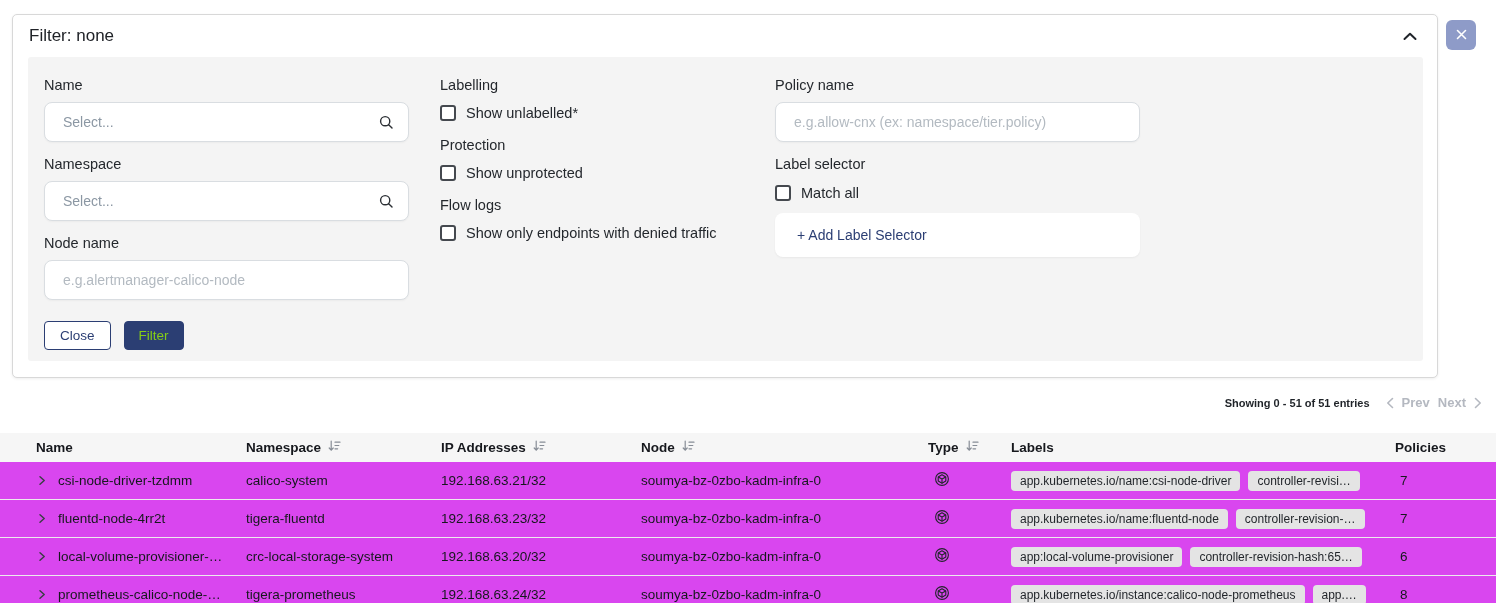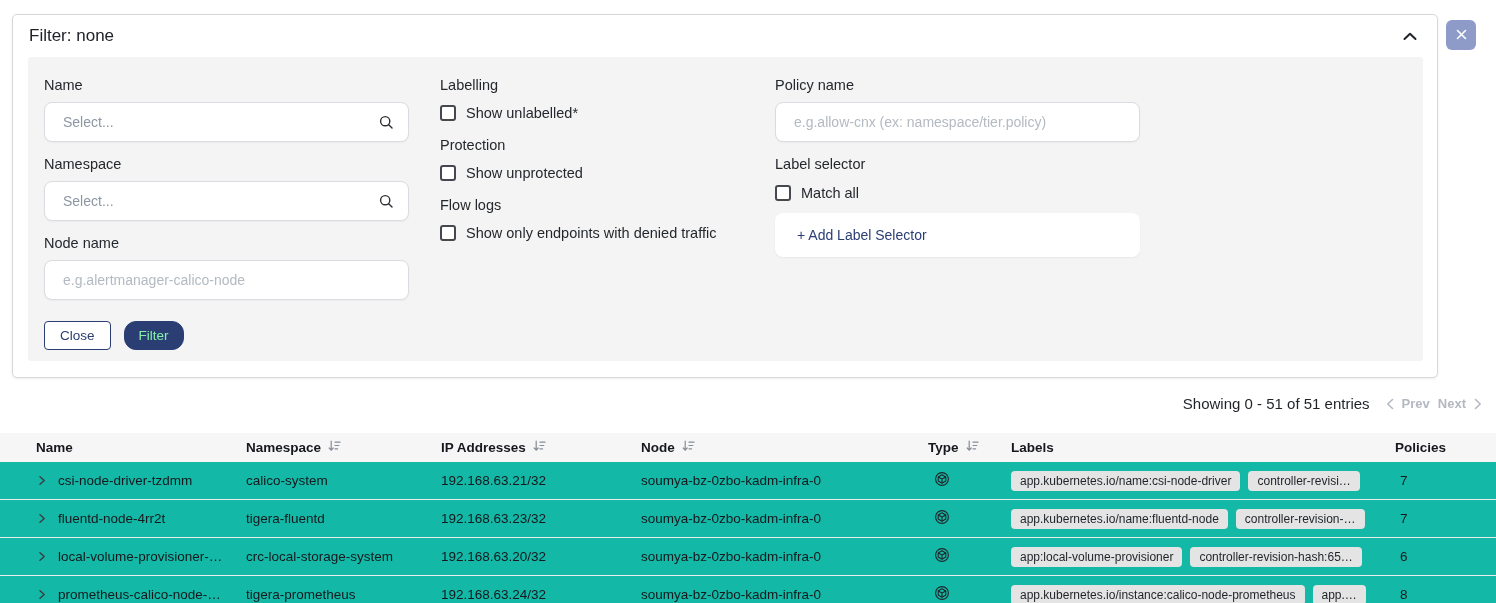--- a/index.html
+++ b/index.html
@@ -52,22 +52,22 @@
   }
   .chk-label { font-size:14.5px; color:#24282d; }
 
   .btn-row { display:flex; gap:13px; margin-top:21px; }
   .btn-close {
     background:#fff; border:1.5px solid #2b3e73; color:#2b3e73;
     font-size:13.5px; border-radius:4px; padding:6px 15px; cursor:pointer;
     font-family:inherit;
   }
   .btn-filter {
-    background:#2b3e73; border:1.5px solid #2b3e73; color:#86efac;
-    font-size:13.5px; border-radius:12px; padding:6px 14px; cursor:pointer;
+    background:#2b3e73; border:1.5px solid #2b3e73; color:#84cc16;
+    font-size:13.5px; border-radius:4px; padding:6px 14px; cursor:pointer;
     font-family:inherit;
   }
   .add-label-btn {
     width:365px; height:44px; background:#fff; border:none; border-radius:8px;
     box-shadow:0 1px 2px rgba(0,0,0,.05);
     text-align:left; padding:0 22px; color:#2b3e73; font-size:14px; font-weight:500;
     cursor:pointer; font-family:inherit;
   }
   .ls-chk { margin-bottom:12px; margin-top:2px; }
 
@@ -75,36 +75,36 @@
   .x-btn {
     position:absolute; left:1446px; top:20px; width:30px; height:30px;
     background:#8e9bc8; border:none; border-radius:6px; cursor:pointer;
     display:flex; align-items:center; justify-content:center;
   }
 
   
   .pag-row {
     position:absolute; top:395px; right:14px; display:flex; align-items:center; gap:10px;
   }
-  .pag-summary { font-size:15px; color:#1f2328; margin-right:6px; }
+  .pag-summary { font-size:11px; color:#1f2328; margin-right:6px;font-weight:bold; }
   .pag-nav { display:flex; align-items:center; gap:8px; color:#b4b8c0; }
   .pag-link { font-size:13px; font-weight:600; color:#b4b8c0; cursor:pointer; }
   .pag-chevron { display:flex; cursor:pointer; }
 
   
   .tbl { position:absolute; left:0; top:433px; width:1496px; }
   .trow {
     display:grid;
     grid-template-columns:246px 195px 200px 287px 75px 392px 1fr;
     align-items:center;
   }
   .thead { background:#f6f6f6; height:29px; font-weight:700; font-size:13.5px; color:#16181d; }
   .th { display:flex; align-items:center; gap:7px; }
   .th-name { padding-left:36px; }
-  .tr { background:#14b8a6; height:38px; border-bottom:1px solid #ececec; font-size:13.5px; color:#16181d; }
+  .tr { background:#d946ef; height:38px; border-bottom:1px solid #ececec; font-size:13.5px; color:#16181d; }
   .cell-name { display:flex; align-items:center; padding-left:37px; gap:11px; }
   .expander { display:flex; cursor:pointer; }
   .cell-type { padding-left:6px; display:flex; align-items:center; }
   .cell-labels { display:flex; align-items:center; gap:8px; padding-left:8px; overflow:hidden; }
   .chip {
     background:#e4e4e4; color:#1f2328; font-size:12px;
     padding:3px 9px; border-radius:4px; white-space:nowrap;
   }
   .cell-policies { padding-left:5px; }
 </style>

